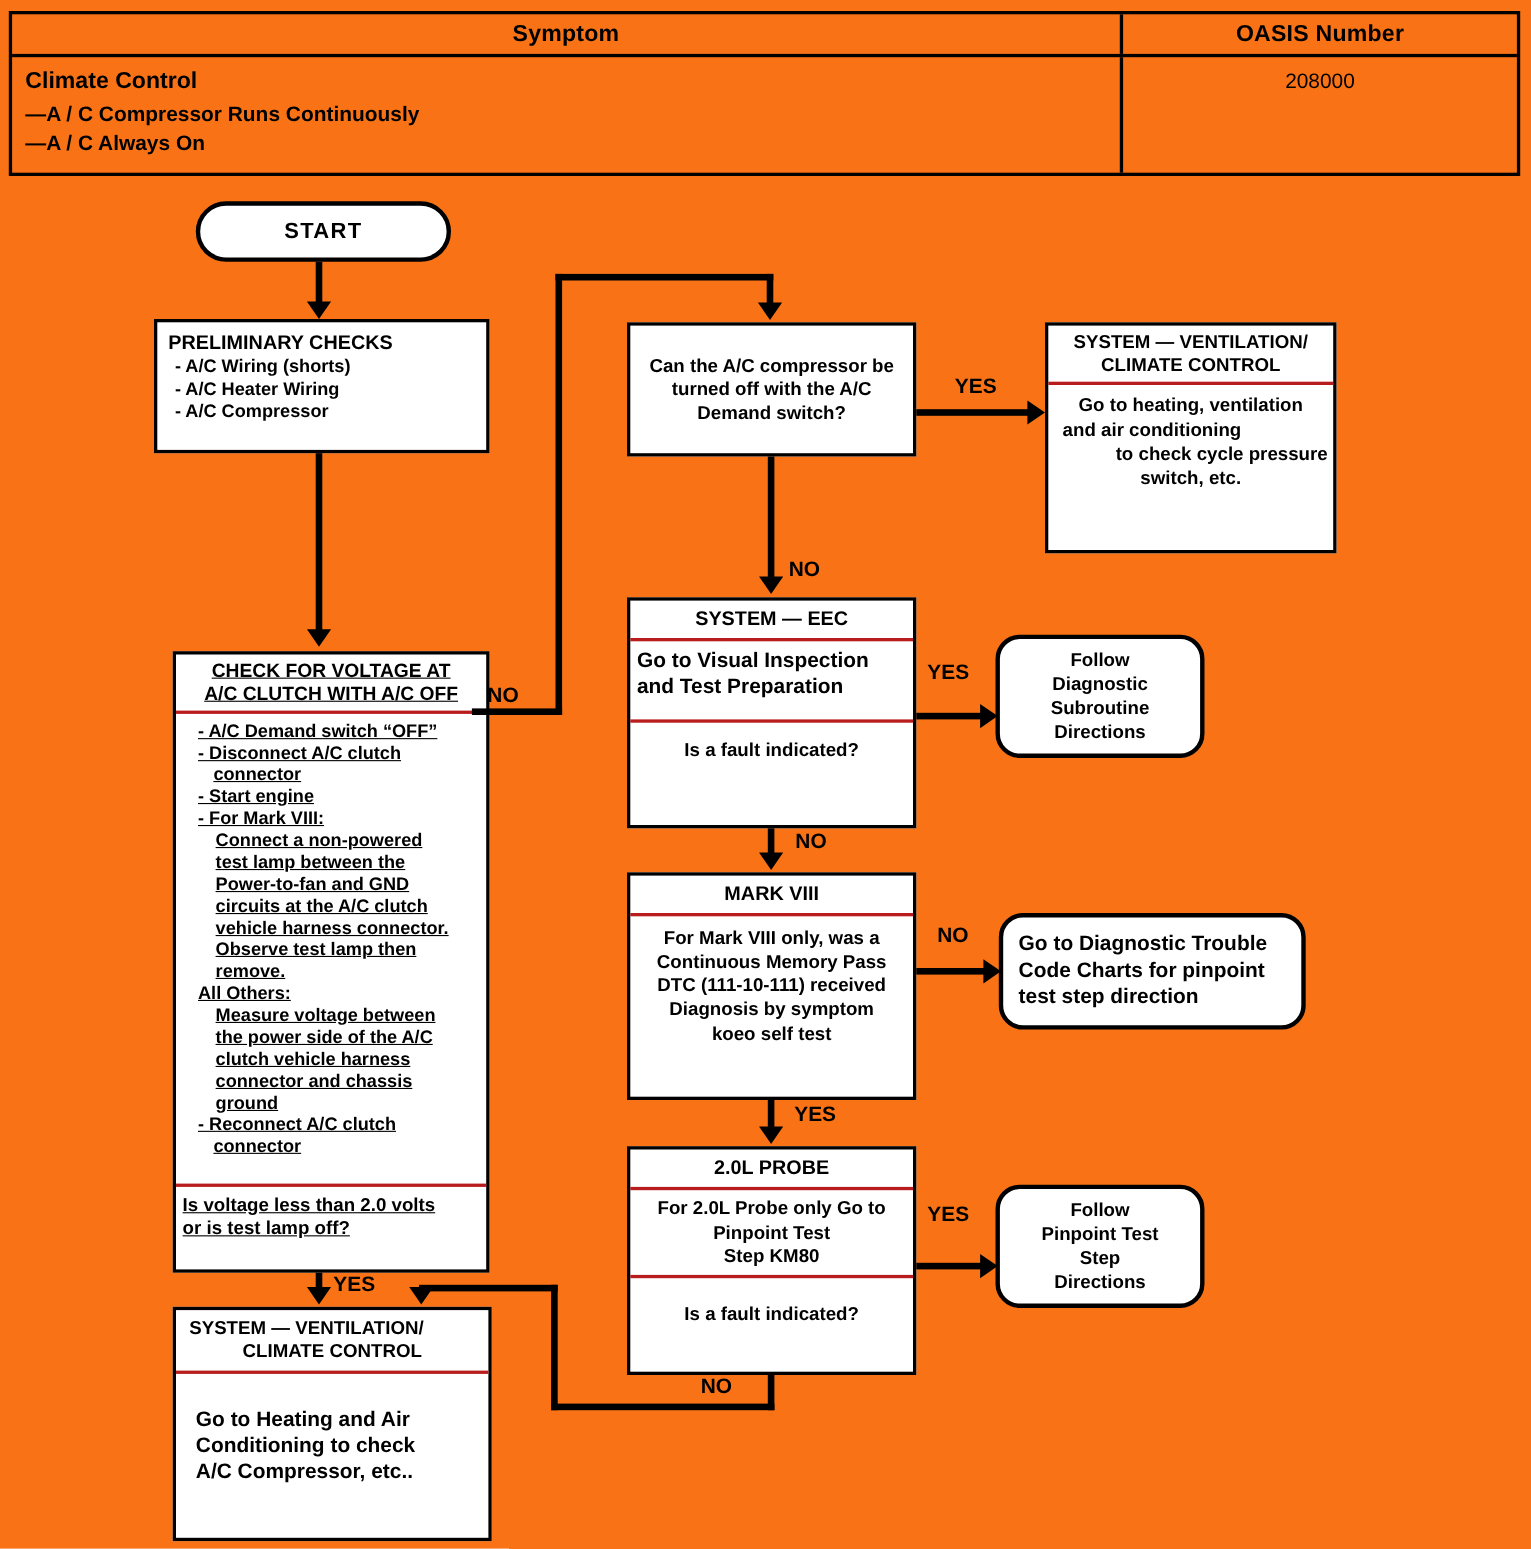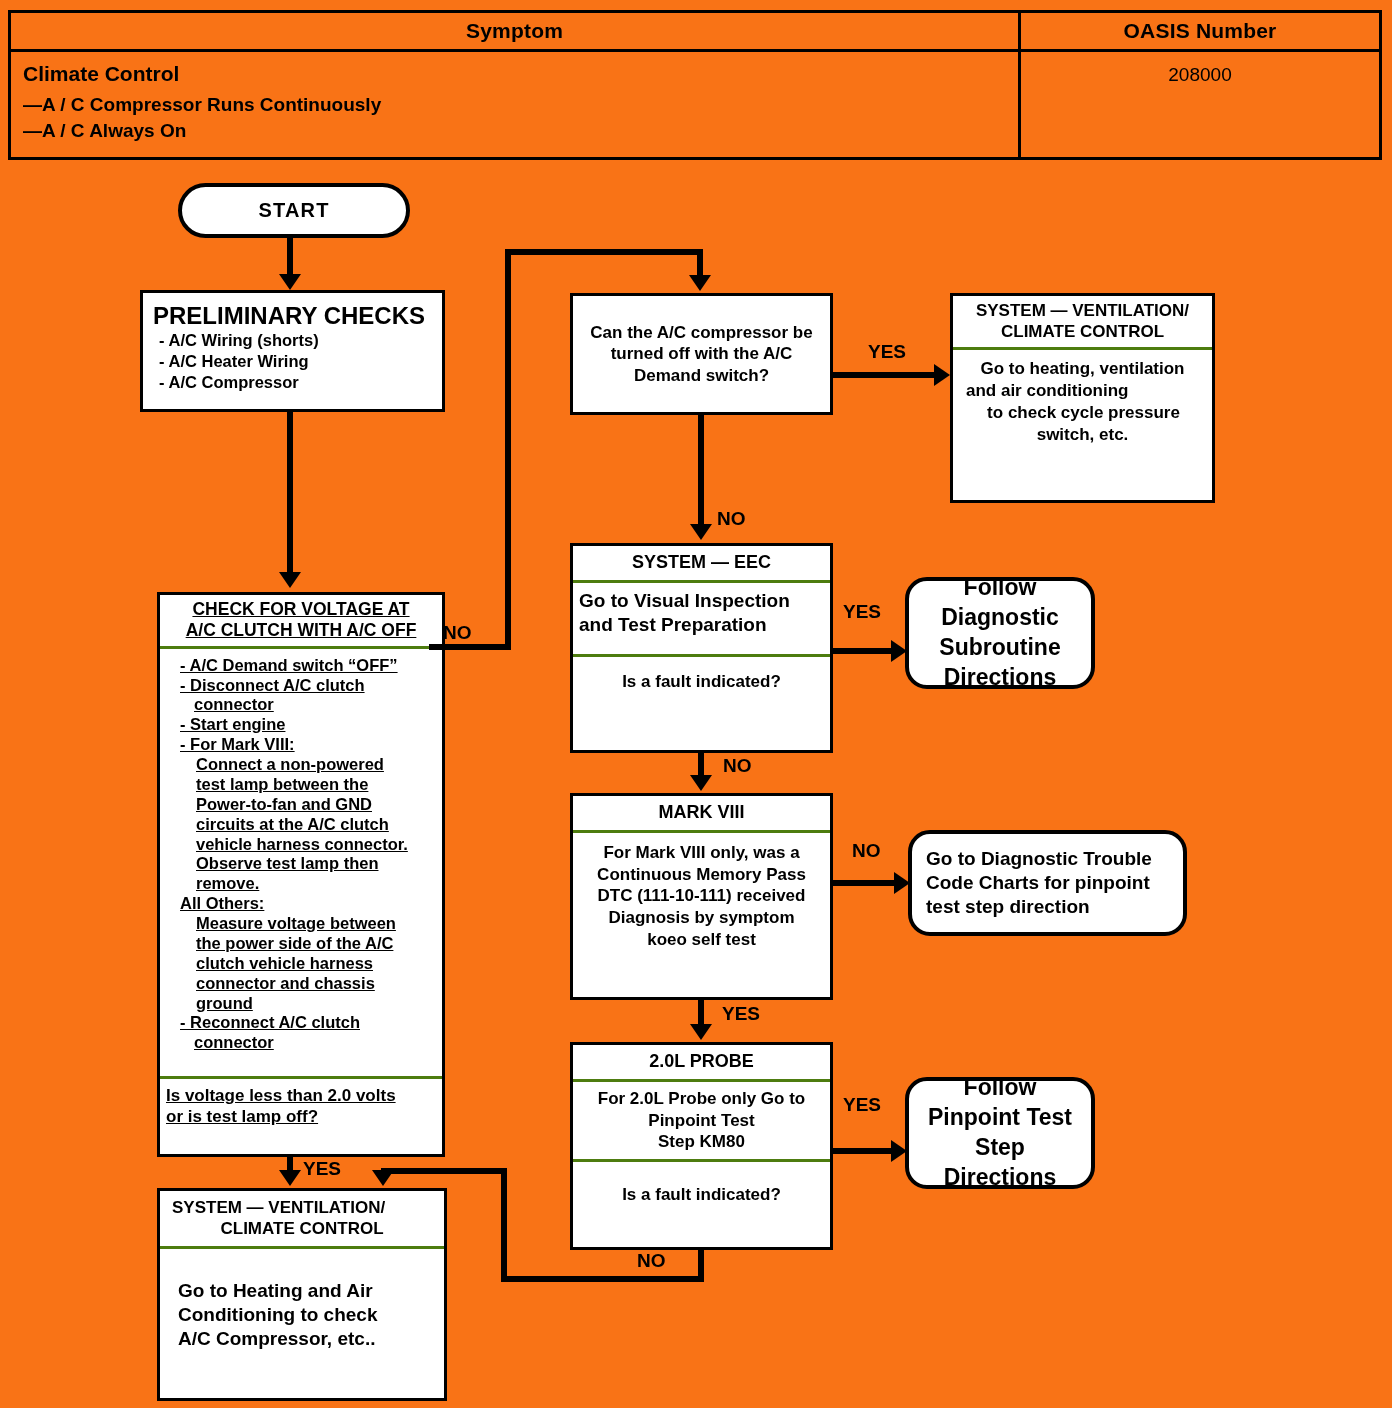--- a/index.html
+++ b/index.html
@@ -83,25 +83,25 @@
     border-width: 4px;
     border-radius: 22px;
     display: flex;
     align-items: center;
     justify-content: center;
   }
   .node .seg {
     box-sizing: border-box;
     padding: 7px 20px;
   }
-  .node .seg.divider { border-bottom: 3px solid #4d7c0f; }
+  .node .seg.divider { border-bottom: 3px solid #b91c1c; }
 
   .t-head {
     font-weight: bold;
-    font-size: 24px;
+    font-size: 18px;
     line-height: 1.22;
   }
   .t-body-bold {
     font-weight: bold;
     font-size: 19px;
     line-height: 1.25;
   }
   .t-body {
     font-weight: bold;
     font-size: 17px;
@@ -112,21 +112,21 @@
     font-size: 17px;
     line-height: 1.25;
   }
   .t-start {
     font-weight: bold;
     font-size: 20px;
     letter-spacing: 1.2px;
   }
   .t-small {
     font-weight: bold;
-    font-size: 23px;
+    font-size: 17px;
     line-height: 1.3;
   }
 
   
   .listbox {
     text-align: left;
     font-weight: bold;
     font-size: 16.5px;
     line-height: 1.205;
     padding: 5px 6px 5px 8px;
@@ -246,21 +246,21 @@
   </div>
 
   <div class="node" style="left:950px; top:293px; width:265px; height:210px;">
     <div class="seg divider" style="padding:5px 4px;">
       <div class="t-head" style="font-size:17px;">SYSTEM — VENTILATION/</div>
       <div class="t-head" style="font-size:17px;">CLIMATE CONTROL</div>
     </div>
     <div class="seg" style="padding:8px 5px;">
       <div class="t-body">Go to heating, ventilation</div>
       <div class="t-body" style="text-align:left; padding-left:8px;">and air conditioning</div>
-      <div class="t-body" style="text-align:center; padding-left:2px;">to check cycle pressure</div>
+      <div class="t-body" style="text-align:right; padding-left:2px;">to check cycle pressure</div>
       <div class="t-body">switch, etc.</div>
     </div>
   </div>
 
   <div class="node" style="left:570px; top:543px; width:263px; height:210px;">
     <div class="seg divider" style="padding:6px 4px;">
       <div class="t-head" style="font-size:18px;">SYSTEM — EEC</div>
     </div>
     <div class="seg divider" style="padding:6px 6px; height:74px; box-sizing:border-box;">
       <div class="t-body-bold" style="text-align:left;">Go to Visual Inspection</div>

